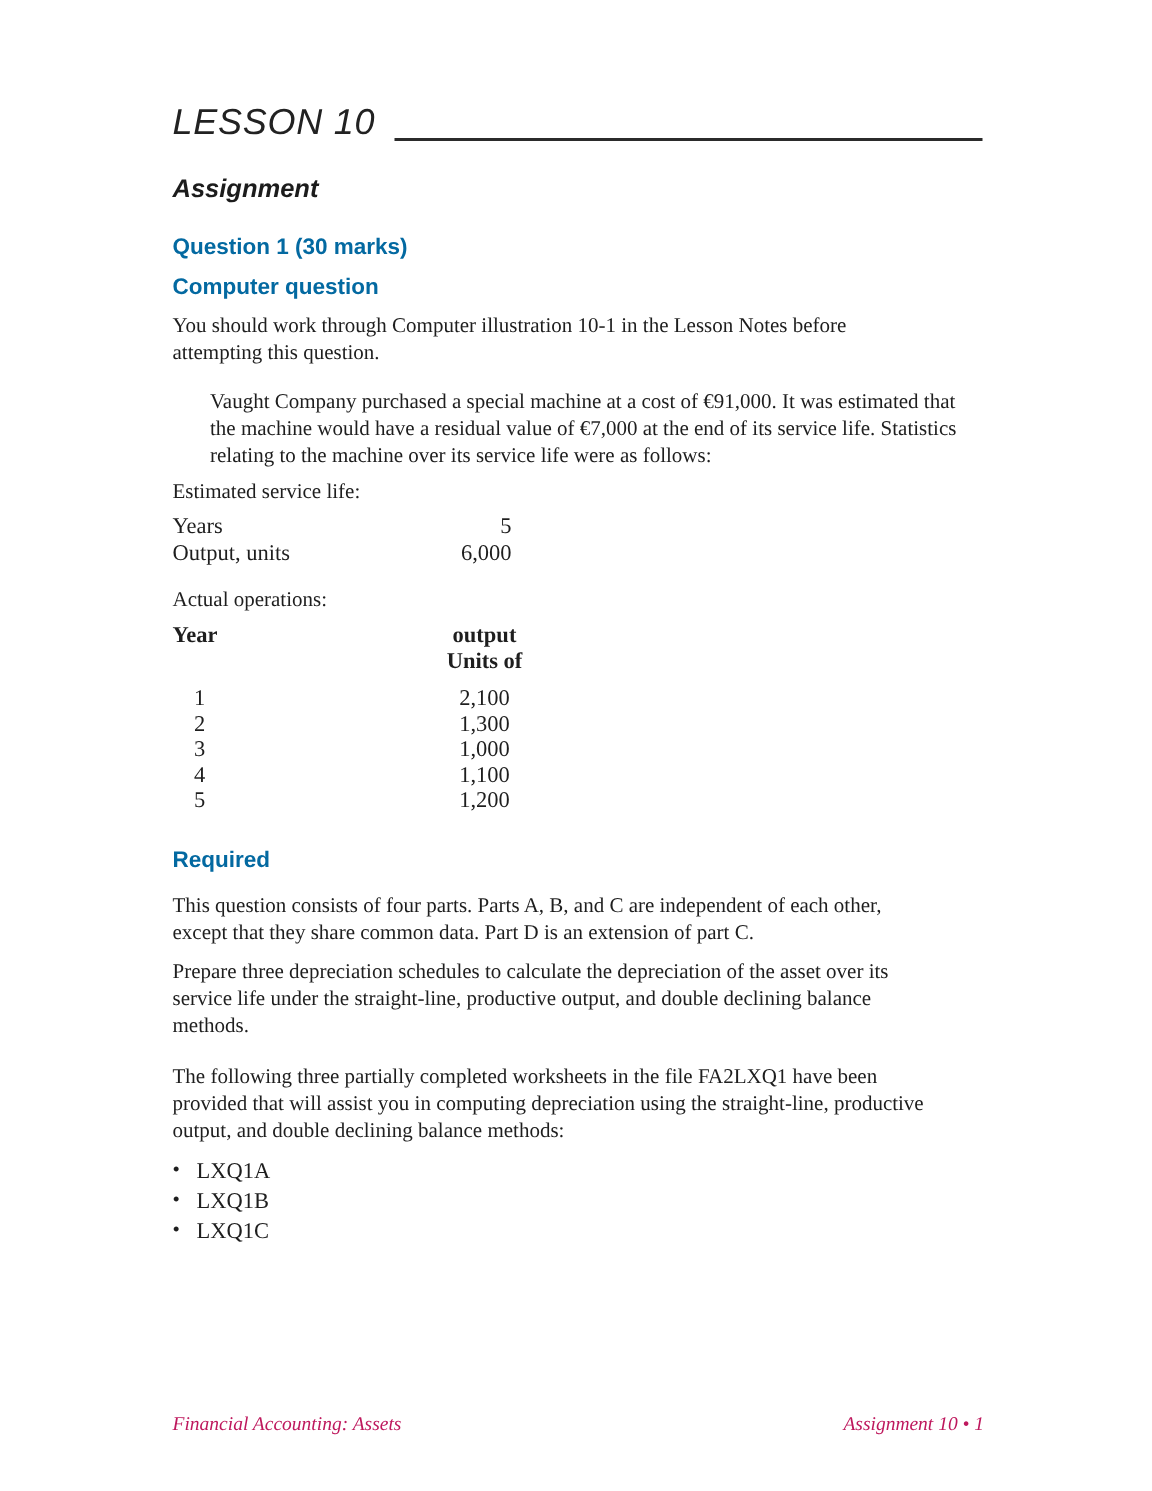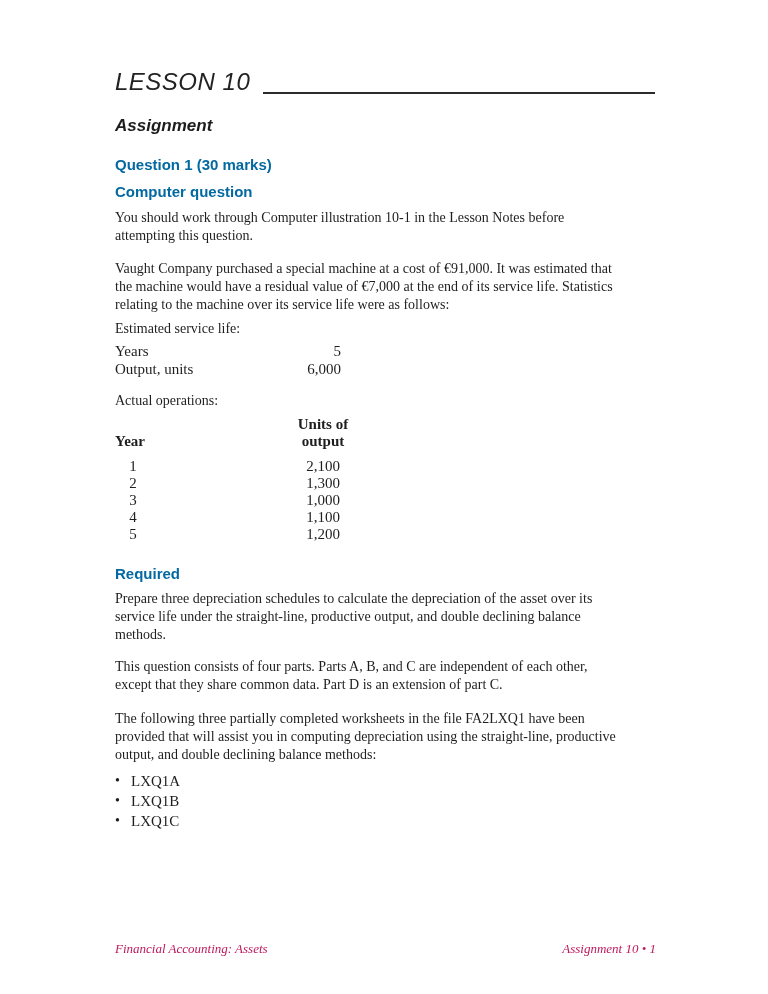--- a/index.html
+++ b/index.html
@@ -67,21 +67,21 @@
   .req-heading{ margin-top:22px; }
 
   
   .para {
     font-size:14px;
     line-height:18px;
     margin:0;
     white-space:pre-line;
   }
   .intro-para     { margin-top:9px;  }
-  .scenario-para  { margin-top:15px; }
+  .scenario-para  { margin-top:15px;margin-left:25px; }
   .label-line     { margin-top:6px;  }
   .req-para       { margin-top:8px;  }
   .parts-para     { margin-top:14px; }
   .worksheets-para{ margin-top:16px; }
 
   
   .svc-table { margin-top:4px; width:226px; }
   .svc-row {
     display:flex;
     font-size:15px;
@@ -159,27 +159,27 @@
       <div class="svc-row">
         <span class="svc-label">Output, units</span>
         <span class="svc-value">6,000</span>
       </div>
     </div>
 
     <p class="para ops-label">Actual operations:</p>
 
     <div class="ops-table">
       <div class="ops-row ops-header">
+        <span class="ops-col-year">Year</span>
+        <span class="ops-col-units">output</span>
+      </div>
+      <div class="ops-row ops-header">
         <span class="ops-col-year"></span>
         <span class="ops-col-units">Units of</span>
       </div>
-      <div class="ops-row ops-header">
-        <span class="ops-col-year">Year</span>
-        <span class="ops-col-units">output</span>
-      </div>
       <div class="ops-body">
         <div class="ops-row">
           <span class="ops-col-year">1</span>
           <span class="ops-col-units">2,100</span>
         </div>
         <div class="ops-row">
           <span class="ops-col-year">2</span>
           <span class="ops-col-units">1,300</span>
         </div>
         <div class="ops-row">
@@ -191,26 +191,26 @@
           <span class="ops-col-units">1,100</span>
         </div>
         <div class="ops-row">
           <span class="ops-col-year">5</span>
           <span class="ops-col-units">1,200</span>
         </div>
       </div>
     </div>
 
     <h3 class="sub-heading req-heading">Required</h3>
+    <p class="para parts-para">This question consists of four parts. Parts A, B, and C are independent of each other,
+except that they share common data. Part D is an extension of part C.</p>
+
     <p class="para req-para">Prepare three depreciation schedules to calculate the depreciation of the asset over its
 service life under the straight-line, productive output, and double declining balance
 methods.</p>
-
-    <p class="para parts-para">This question consists of four parts. Parts A, B, and C are independent of each other,
-except that they share common data. Part D is an extension of part C.</p>
 
     <p class="para worksheets-para">The following three partially completed worksheets in the file FA2LXQ1 have been
 provided that will assist you in computing depreciation using the straight-line, productive
 output, and double declining balance methods:</p>
 
     <div class="ws-list">
       <div class="ws-item">
         <span class="ws-bullet">•</span>
         <span>LXQ1A</span>
       </div>

